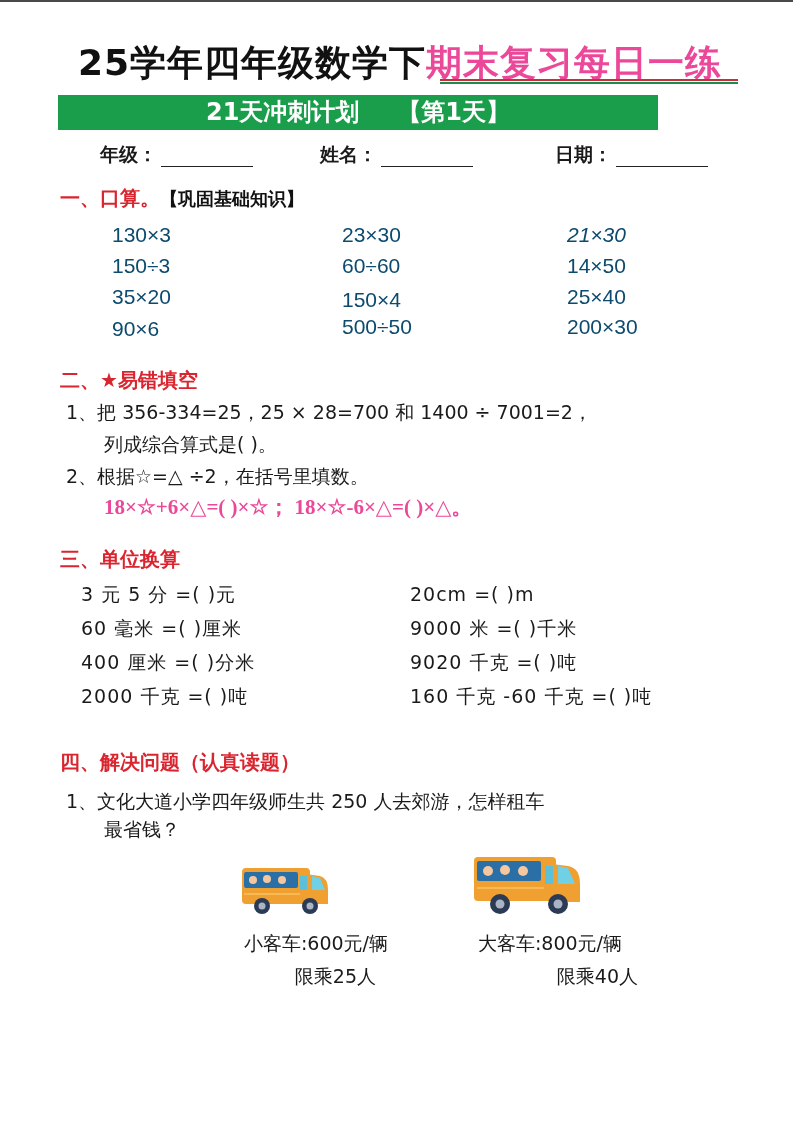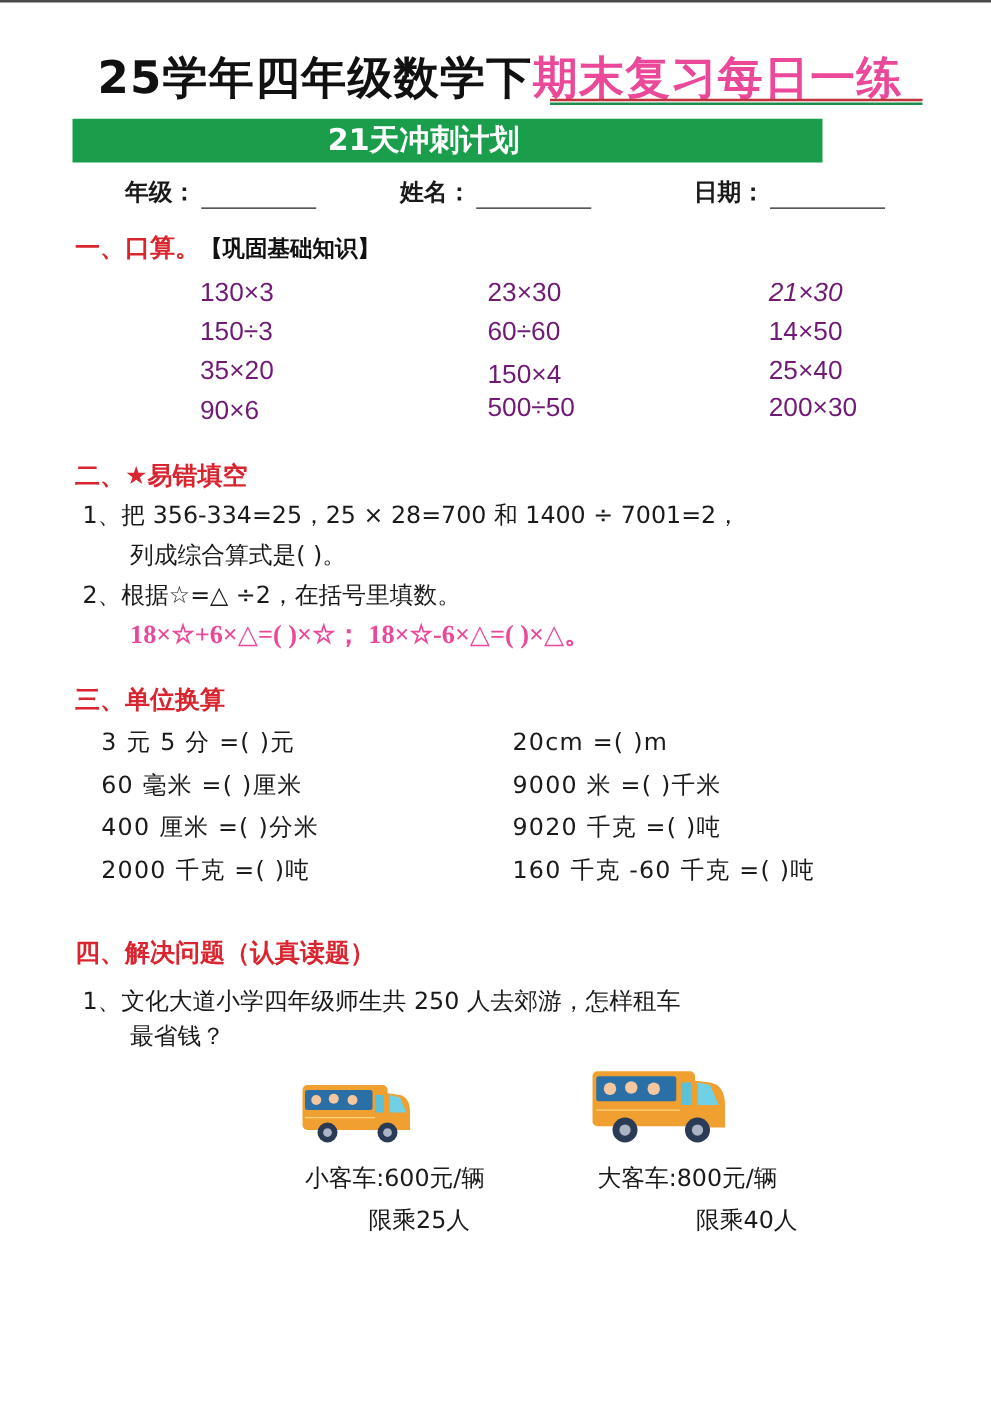--- a/index.html
+++ b/index.html
@@ -23,21 +23,21 @@
   .greenbar .gap { display:inline-block; width:38px; }
 
   
   .info { top:141px; font-size:19px; font-weight:bold; line-height:26px; }
   .info .blank { display:inline-block; width:92px; border-bottom:1.5px solid #222; height:18px; vertical-align:bottom; margin-left:4px; }
 
   
   .heading { font-size:20px; font-weight:bold; color:#d9252f; line-height:28px; }
   .heading .sub { color:#111; font-size:18px; }
 
-  .calc { font-family:"Liberation Sans", "DejaVu Sans", sans-serif; font-size:21px; color:#701a75; line-height:26px;margin-left:48px; }
+  .calc { font-family:"Liberation Sans", "DejaVu Sans", sans-serif; font-size:21px; color:#0c4a6e; line-height:26px; }
 
   .body-text { font-size:19px; line-height:28px; color:#1a1a1a; }
   .serif-bold { font-family:"Liberation Serif", "DejaVu Serif", serif; font-weight:bold; font-size:21px; color:#ec4899; }
 
   .unit { font-size:19px; line-height:28px; letter-spacing:1px; }
 
   
   .bus { position:absolute; }
   .bus-label { font-size:19px; line-height:28px; text-align:right; }
 </style>
@@ -50,20 +50,21 @@
   <span class="black">25学年四年级数学下</span><span class="red">期末复习每日一练</span>
 </div>
 <div class="title-underline">
   <div class="l1"></div>
   <div class="l2"></div>
 </div>
 
 <div class="greenbar">
   <span>21天冲刺计划</span>
   <span class="gap"></span>
+  <span>【第1天】</span>
 </div>
 
 <div class="abs info" style="left:100px;">
   <span>年级：</span><span class="blank"></span>
 </div>
 <div class="abs info" style="left:320px;">
   <span>姓名：</span><span class="blank"></span>
 </div>
 <div class="abs info" style="left:555px;">
   <span>日期：</span><span class="blank"></span>

